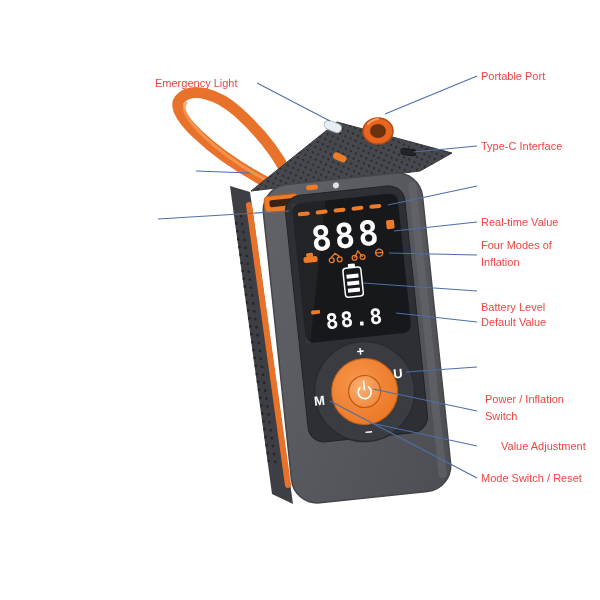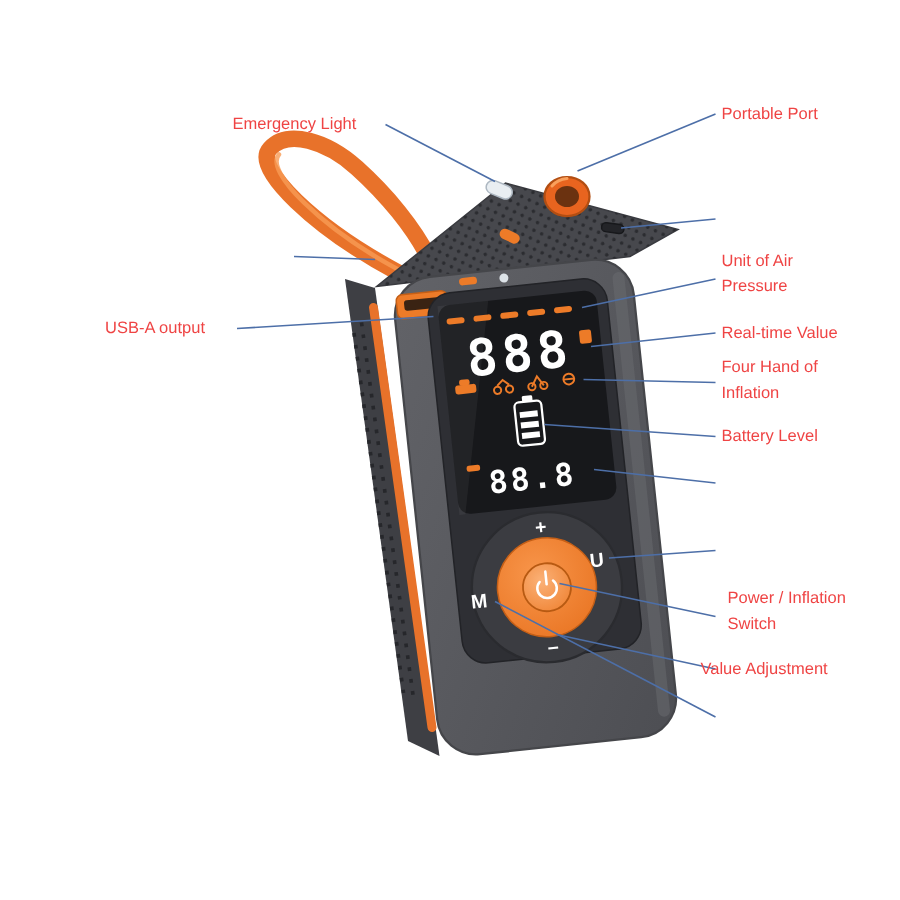--- a/index.html
+++ b/index.html
@@ -156,23 +156,24 @@
       <polyline points="477,291 363,283"></polyline>
       <polyline points="477,322 396,313"></polyline>
       <polyline points="477,367 406,372"></polyline>
       <polyline points="477,411 373,389"></polyline>
       <polyline points="477,446 371,423"></polyline>
       <polyline points="477,478 330,401"></polyline>
     </g>
   </svg>
 
   <div class="callout nowrap" style="left:155px;top:75px">Emergency Light</div>
-  <div class="callout nowrap" style="left:70px;top:211px">USB-A output</div>
 
   <div class="callout nowrap" style="left:481px;top:68px">Portable Port</div>
-  <div class="callout" style="left:481px;top:166px;width:90px">Unit of Air Pressure</div>
+  <div class="callout nowrap" style="left:481px;top:138px">Type-C Interface</div>
   <div class="callout nowrap" style="left:481px;top:214px">Real-time Value</div>
-  <div class="callout" style="left:481px;top:237px;width:92px">Four Hand of Inflation</div>
-  <div class="callout nowrap" style="left:481px;top:283px">Battery Level</div>
+  <div class="callout" style="left:481px;top:237px;width:92px">Four Modes of Inflation</div>
+  <div class="callout nowrap" style="left:481px;top:299px">Battery Level</div>
+  <div class="callout nowrap" style="left:481px;top:314px">Default Value</div>
   <div class="callout" style="left:485px;top:391px;width:100px">Power / Inflation Switch</div>
-  <div class="callout nowrap" style="left:467px;top:438px">Value Adjustment</div>
+  <div class="callout nowrap" style="left:501px;top:438px">Value Adjustment</div>
+  <div class="callout nowrap" style="left:481px;top:470px">Mode Switch / Reset</div>
 
 </div>
 
 </body></html>

